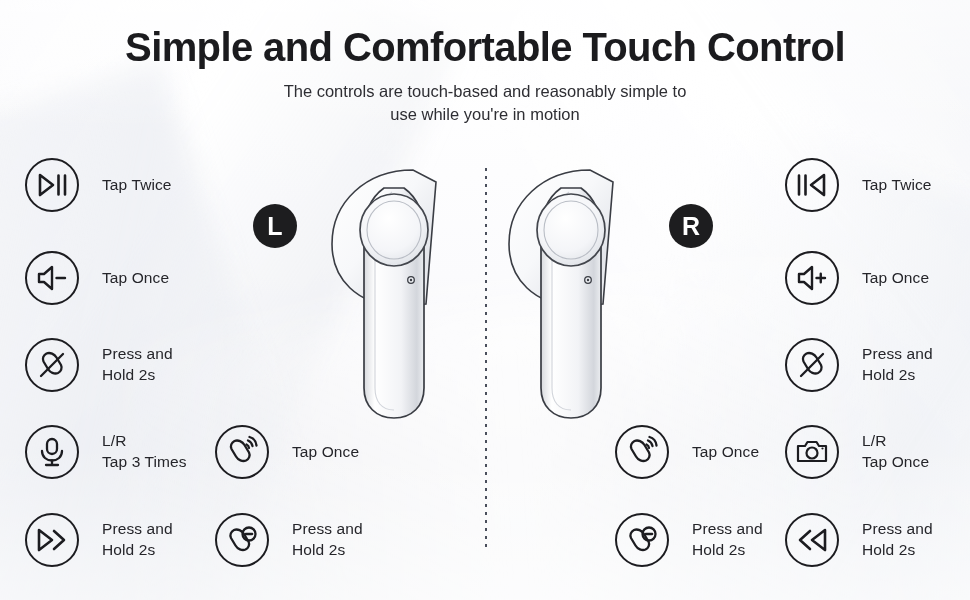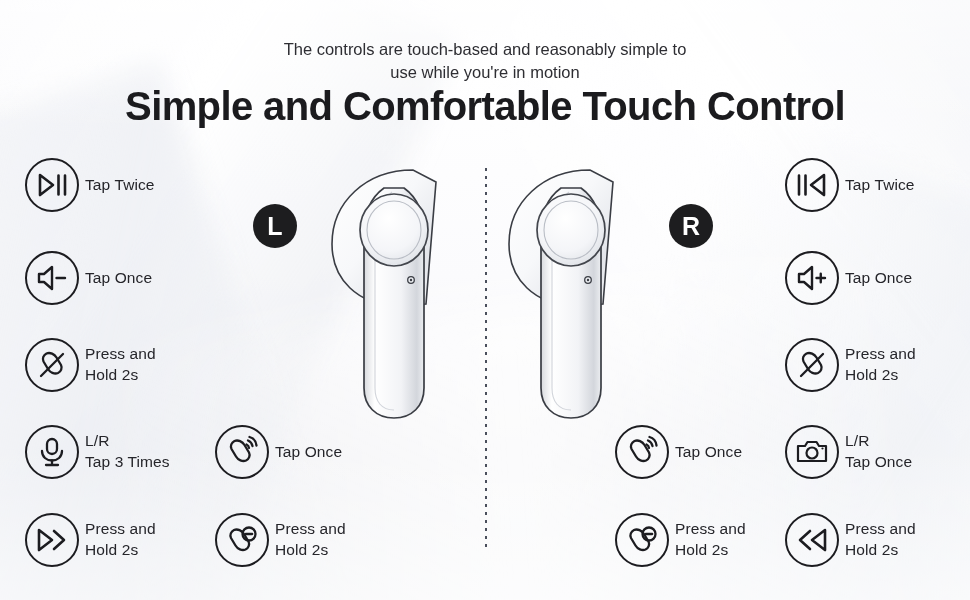--- a/index.html
+++ b/index.html
@@ -42,21 +42,21 @@
   #header { position:absolute; top:0; left:0; right:0; z-index:5; text-align:center; padding-top:26px; }
   #title {
     font-size:40px; font-weight:700; letter-spacing:-.6px; color:#1b1b1e;
     font-family:"Liberation Sans", sans-serif; line-height:1.05;
   }
   #subtitle {
     margin-top:12px; font-size:16.5px; color:#2e2e33; line-height:1.42; font-weight:400;
   }
 
   
-  .row { position:absolute; z-index:6; display:flex; align-items:center; gap:6px; }
+  .row { position:absolute; z-index:6; display:flex; align-items:center; gap:23px; }
 
   .icon-circle {
     width:54px; height:54px; flex:0 0 54px; border-radius:50%;
     border:2.4px solid #1c1c20;
     display:flex; align-items:center; justify-content:center;
     background:transparent;
   }
   .icon-circle svg { display:block; }
   .label {
     font-size:15.5px; color:#25252a; line-height:1.33; white-space:pre-line;
@@ -88,23 +88,23 @@
   <div class="bg-base"></div>
   <div class="bg-wave w1"></div>
   <div class="bg-wave w2"></div>
   <div class="bg-wave w3"></div>
   <div class="bg-wave w4"></div>
   <div class="bg-wave w5"></div>
   <div class="bg-vig"></div>
 </div>
 
 <div id="header">
+  <div id="title">Simple and Comfortable Touch Control</div>
   <div id="subtitle" style="white-space:pre-line">The controls are touch-based and reasonably simple to
 use while you're in motion</div>
-  <div id="title">Simple and Comfortable Touch Control</div>
 </div>
 
 <svg class="earbud" style="left:318px; top:152px;" width="160" height="280" viewBox="0 0 160 280">
   <defs>
     <linearGradient id="budL" x1="0" y1="0" x2="1" y2="1">
       <stop offset="0%" stop-color="#ffffff"></stop>
       <stop offset="45%" stop-color="#f7f8fa"></stop>
       <stop offset="78%" stop-color="#e3e5ea"></stop>
       <stop offset="100%" stop-color="#f4f5f7"></stop>
     </linearGradient>

